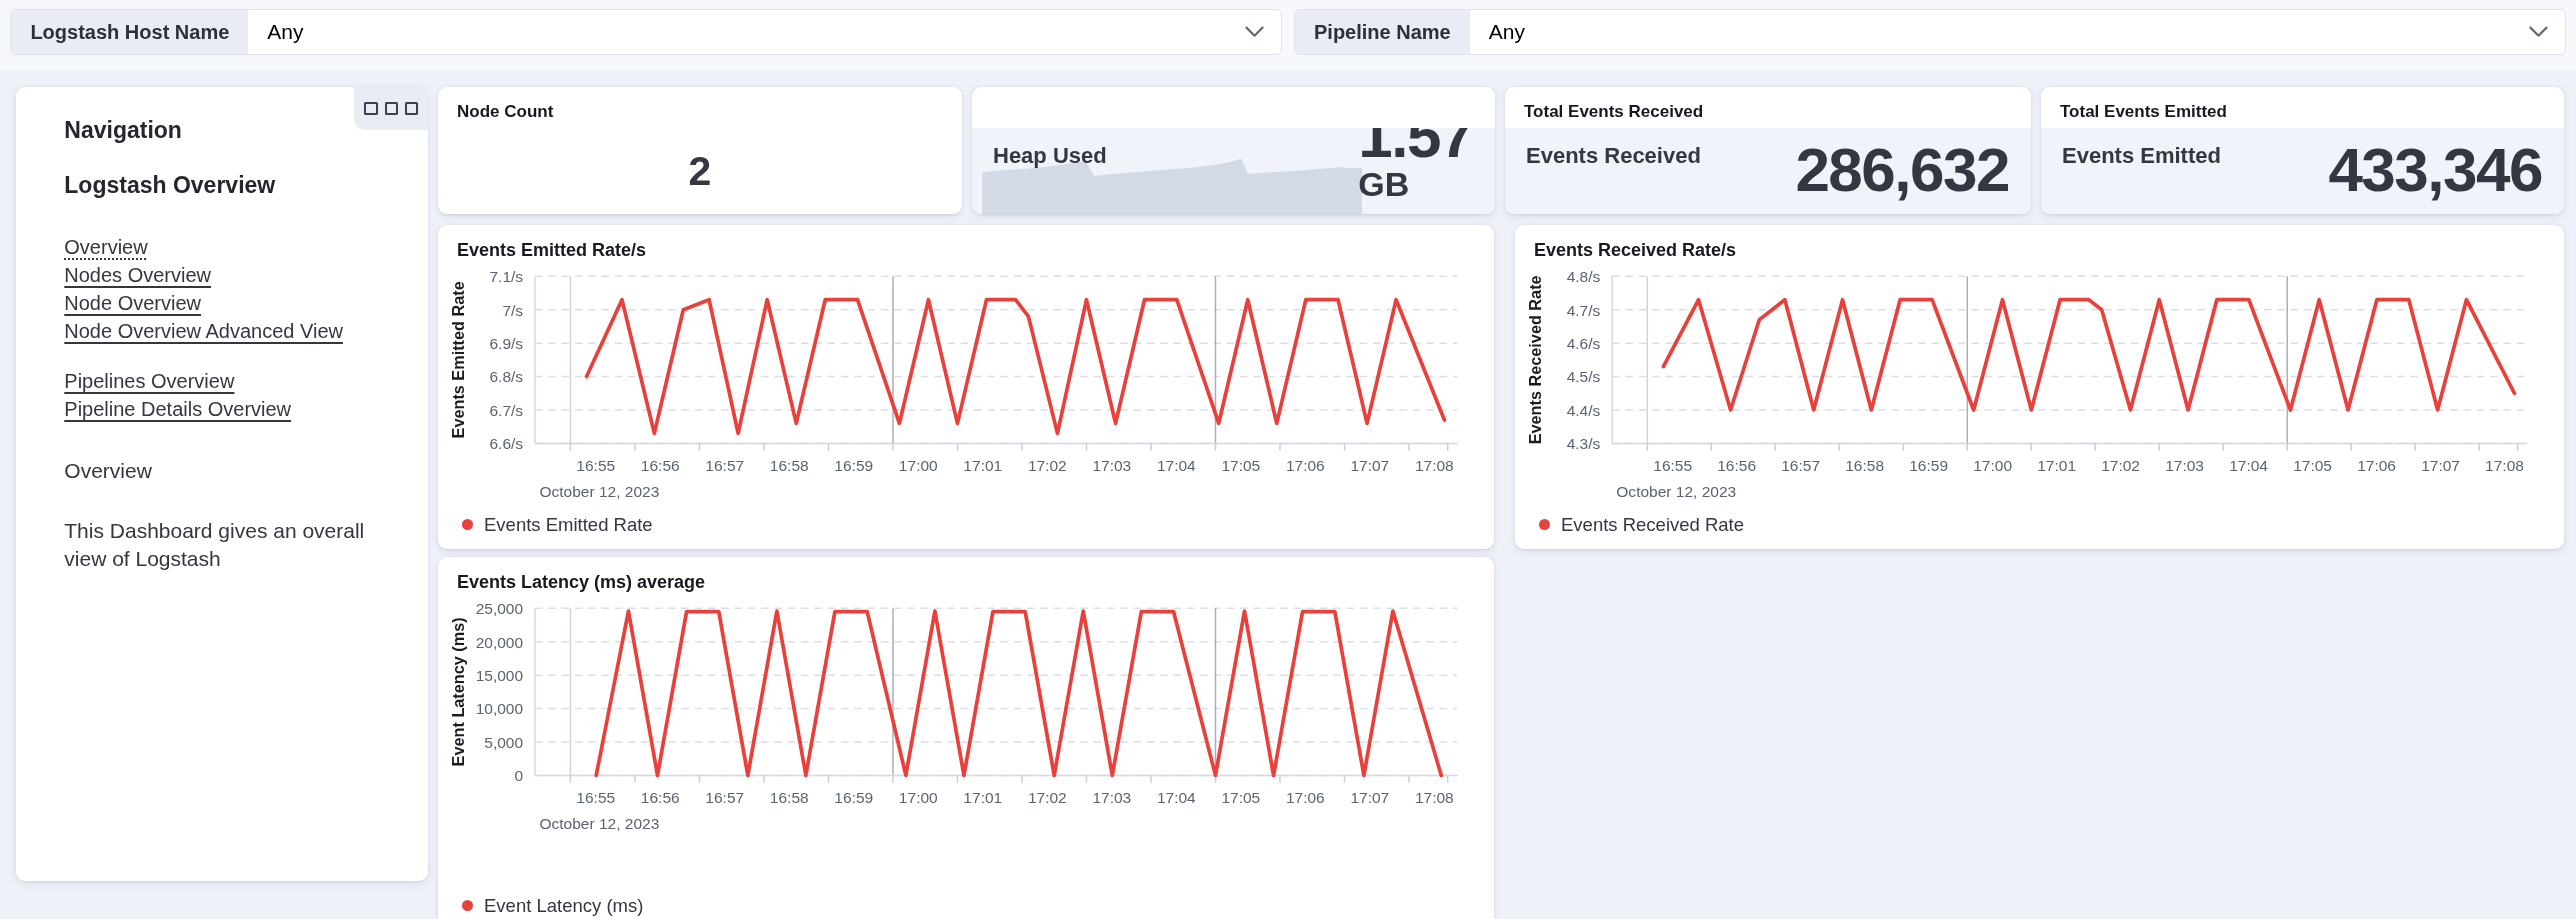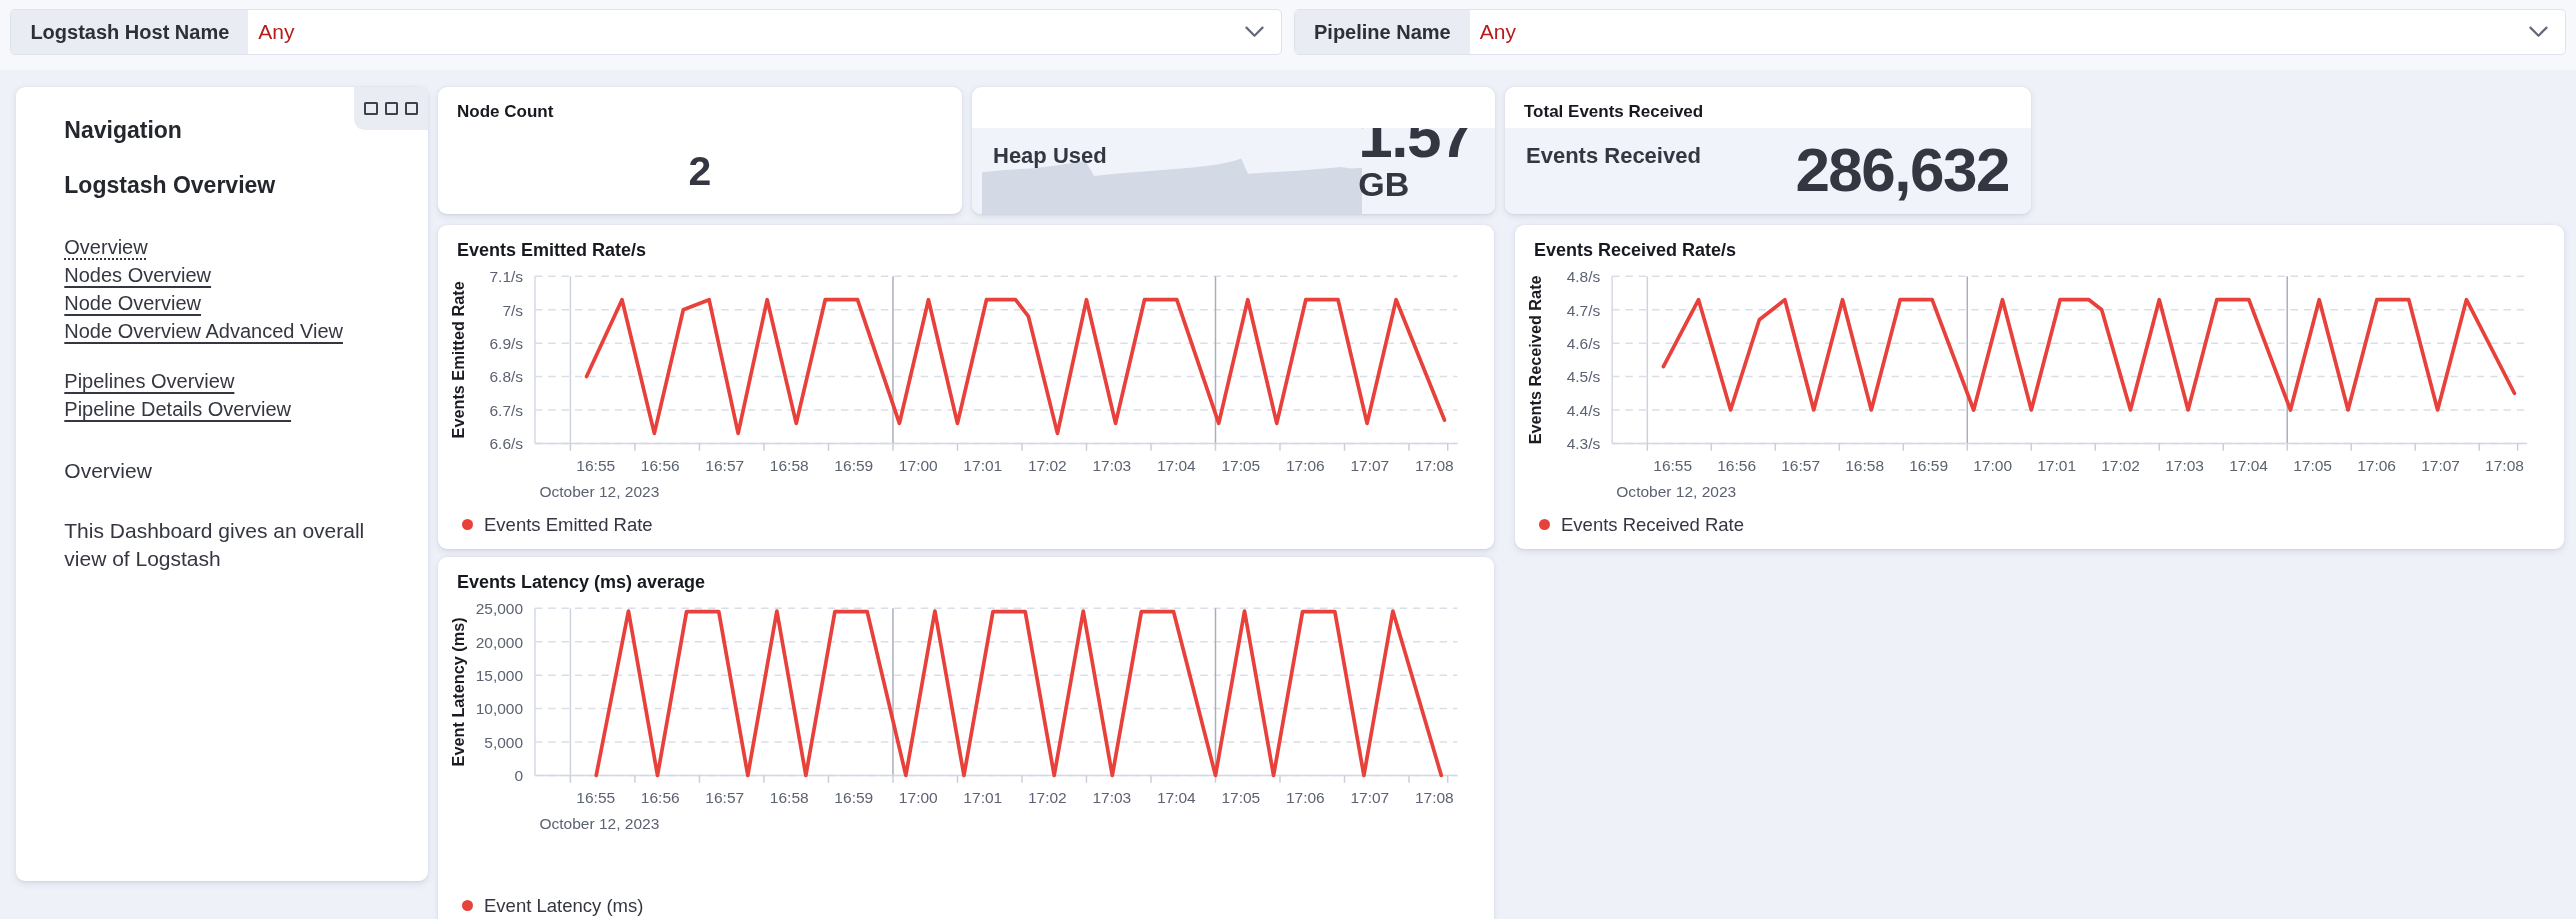--- a/index.html
+++ b/index.html
@@ -2,21 +2,21 @@
 <html style="font-size:12px"><head>
 <meta charset="utf-8">
 <style>
   html,body{margin:0;padding:0;}
   body{font-family:"Liberation Sans","DejaVu Sans",sans-serif;}
   #screen{position:relative;width:2576px;height:920px;background:#eef1f8;overflow:hidden;}
   .top-strip{position:absolute;left:0;top:0;width:100%;height:70px;background:#f6f8fc;}
   .topbar{position:absolute;left:10.4px;top:9px;right:10.4px;height:46px;display:flex;gap:12px;z-index:2;}
   .combo{flex:1;display:flex;align-items:stretch;background:#fff;border:1.5px solid #dde3ec;border-radius:5px;overflow:hidden;position:relative;cursor:pointer;}
   .combo-label{background:#e9edf3;padding:0 19px;display:flex;align-items:center;font-size:20px;font-weight:700;color:#2b3039;white-space:nowrap;}
-  .combo-value{flex:1;display:flex;align-items:center;padding:0 10px;font-size:21px;color:#b91c1c;}
+  .combo-value{flex:1;display:flex;align-items:center;padding:0 19px;font-size:21px;color:#000000;}
   .combo-chevron{width:53px;display:flex;align-items:center;justify-content:center;}
   .panel{position:absolute;background:#fff;border-radius:9px;box-shadow:0 2.2px 7.4px rgba(45,55,85,.10),0 0.7px 2.2px rgba(45,55,85,.08);}
   
   .sidebar-inner{padding:30px 30px 0 48px;}
   .md-h{font-size:23px;font-weight:700;color:#24272e;}
   .md-h.nav{margin-bottom:28px;}
   .md-h.sub{margin-bottom:34px;}
   .md-link{display:block;font-size:20px;color:#343741;text-decoration:underline;text-decoration-thickness:1.5px;text-underline-offset:4.4px;line-height:28px;cursor:pointer;}
   .md-link.current{text-decoration-style:dotted;}
   .link-group{margin-top:22px;}
@@ -109,20 +109,27 @@
   </div>
 
   <div class="panel" style="left:1505px;top:87px;width:526px;height:127px;">
     <div class="metric-title">Total Events Received</div>
     <div class="metric-area">
       <div class="metric-label">Events Received</div>
       <div class="metric-value">286,632</div>
     </div>
   </div>
 
+  <div class="panel" style="left:2041px;top:87px;width:523px;height:127px;">
+    <div class="metric-title">Total Events Emitted</div>
+    <div class="metric-area">
+      <div class="metric-label">Events Emitted</div>
+      <div class="metric-value">433,346</div>
+    </div>
+  </div>
 
   <div class="panel" style="left:438px;top:225px;width:1056px;height:324px;">
     <div class="chart-title">Events Emitted Rate/s</div>
     <svg class="plot" width="1038" height="238" viewBox="0 0 1402 322">
         <line x1="130" y1="14" x2="1378" y2="14" stroke="#dadee8" stroke-width="2" stroke-dasharray="10 8"></line>
         <text x="114" y="22" text-anchor="end" fill="#5b6271" font-size="21">7.1/s</text>
         <line x1="130" y1="59.19999999999985" x2="1378" y2="59.19999999999985" stroke="#dadee8" stroke-width="2" stroke-dasharray="10 8"></line>
         <text x="114" y="67.19999999999985" text-anchor="end" fill="#5b6271" font-size="21">7/s</text>
         <line x1="130" y1="104.3999999999997" x2="1378" y2="104.3999999999997" stroke="#dadee8" stroke-width="2" stroke-dasharray="10 8"></line>
         <text x="114" y="112.3999999999997" text-anchor="end" fill="#5b6271" font-size="21">6.9/s</text>

